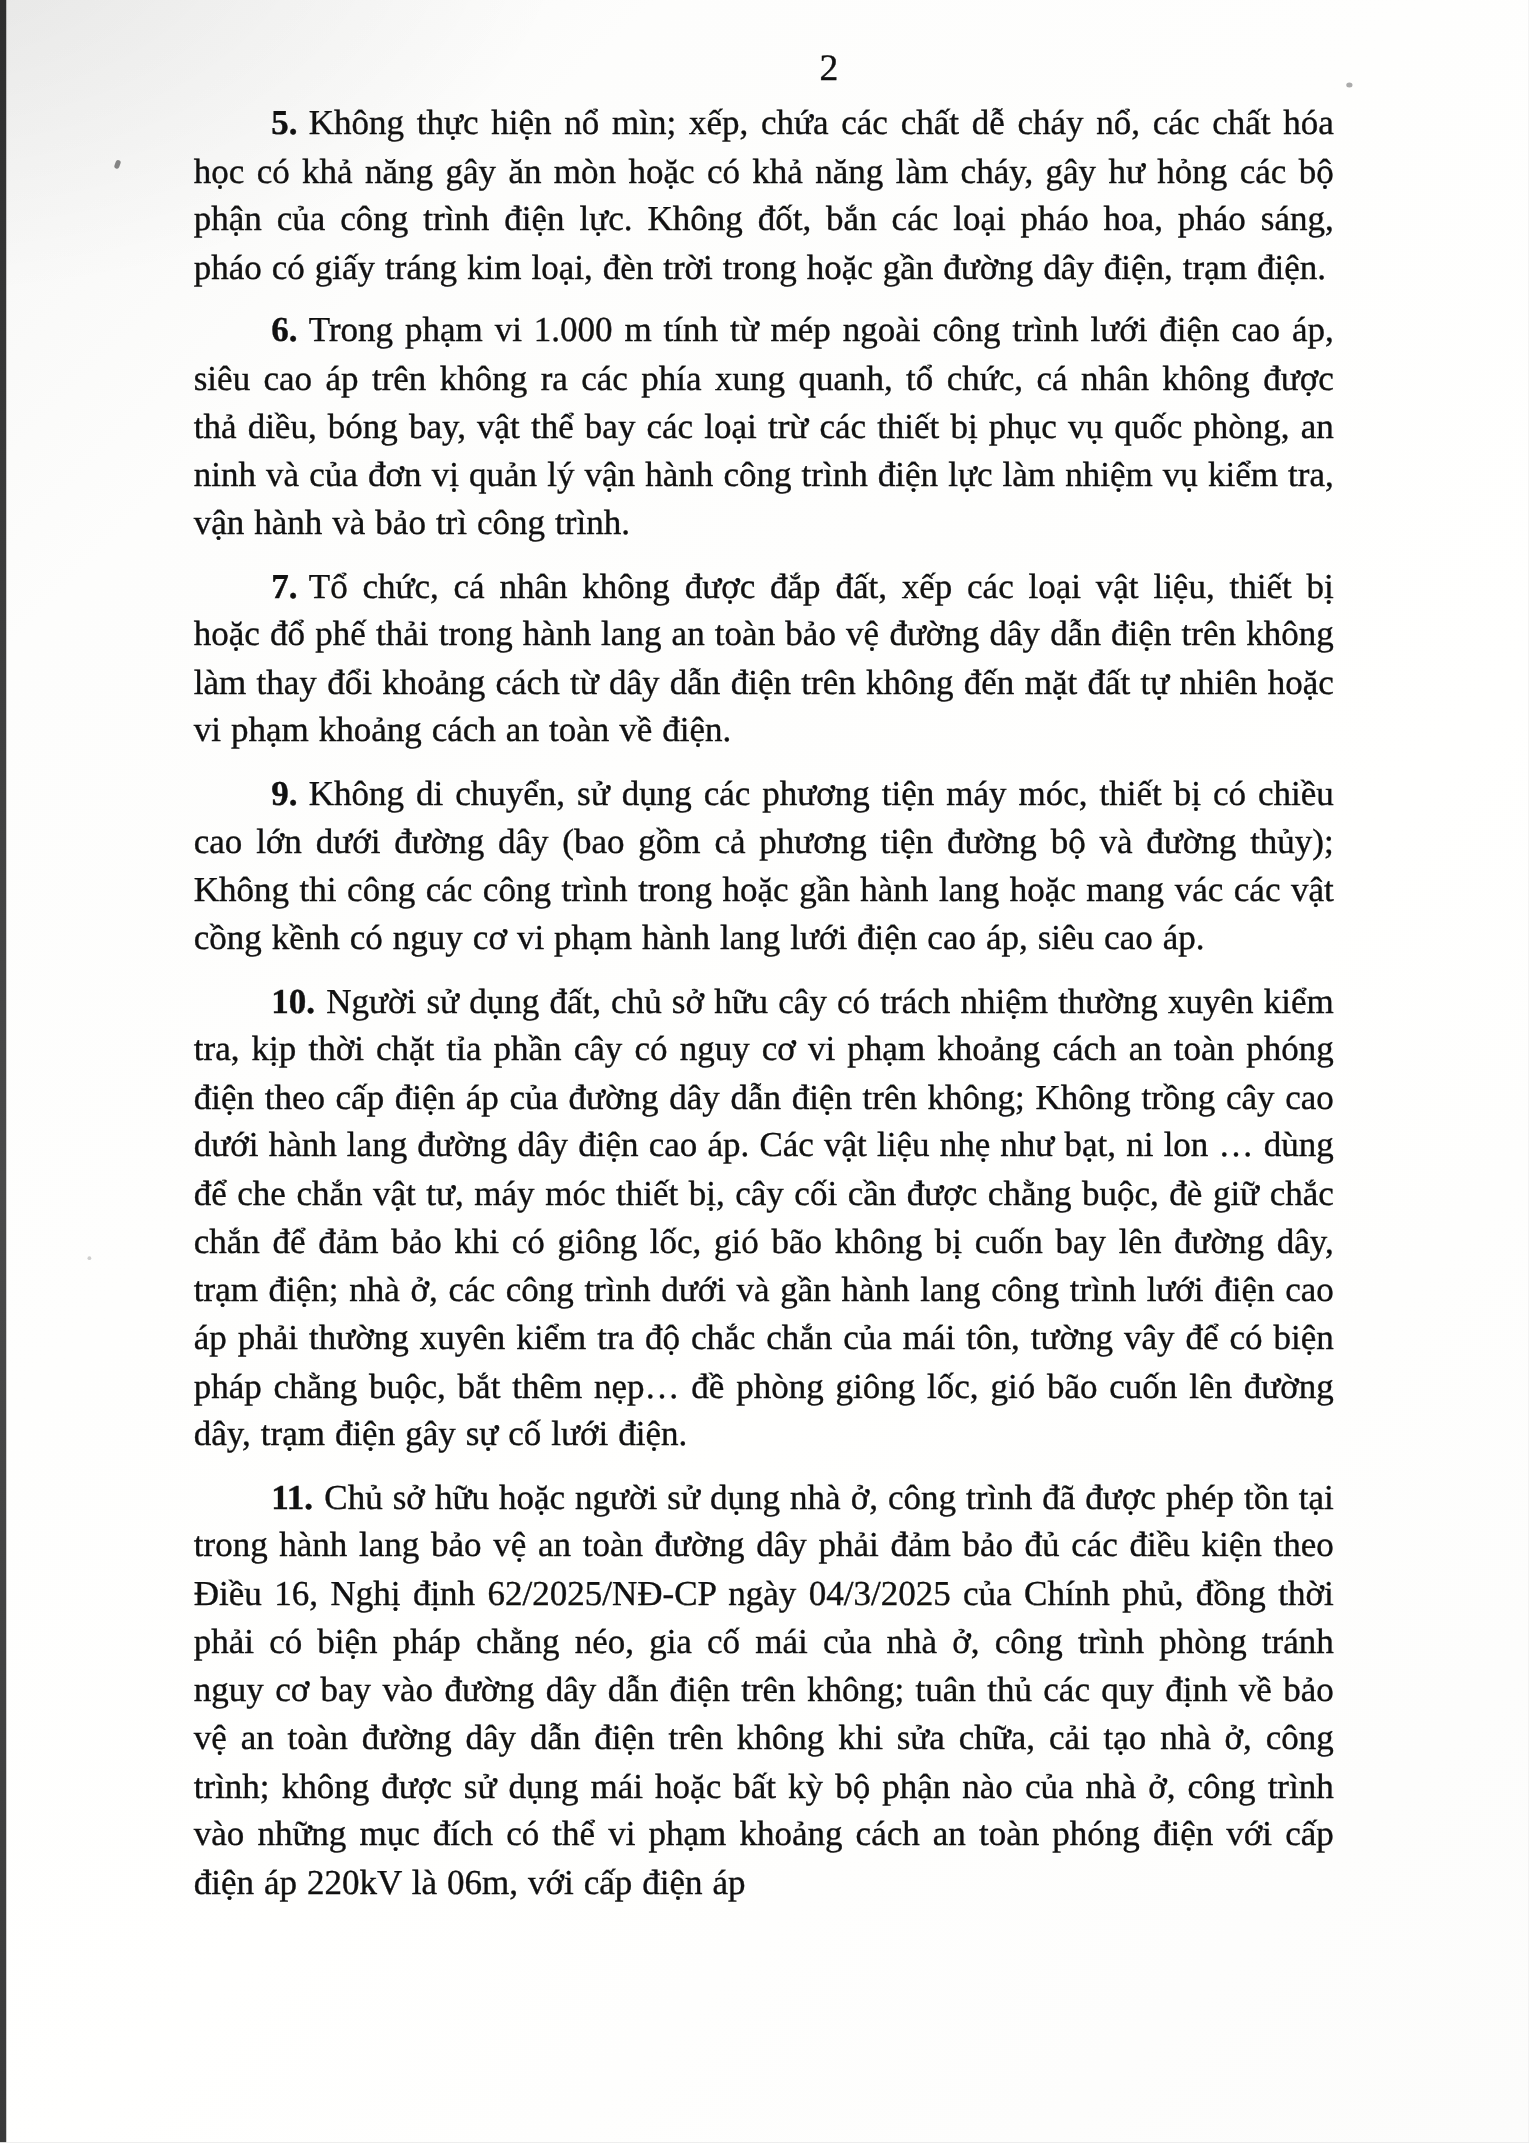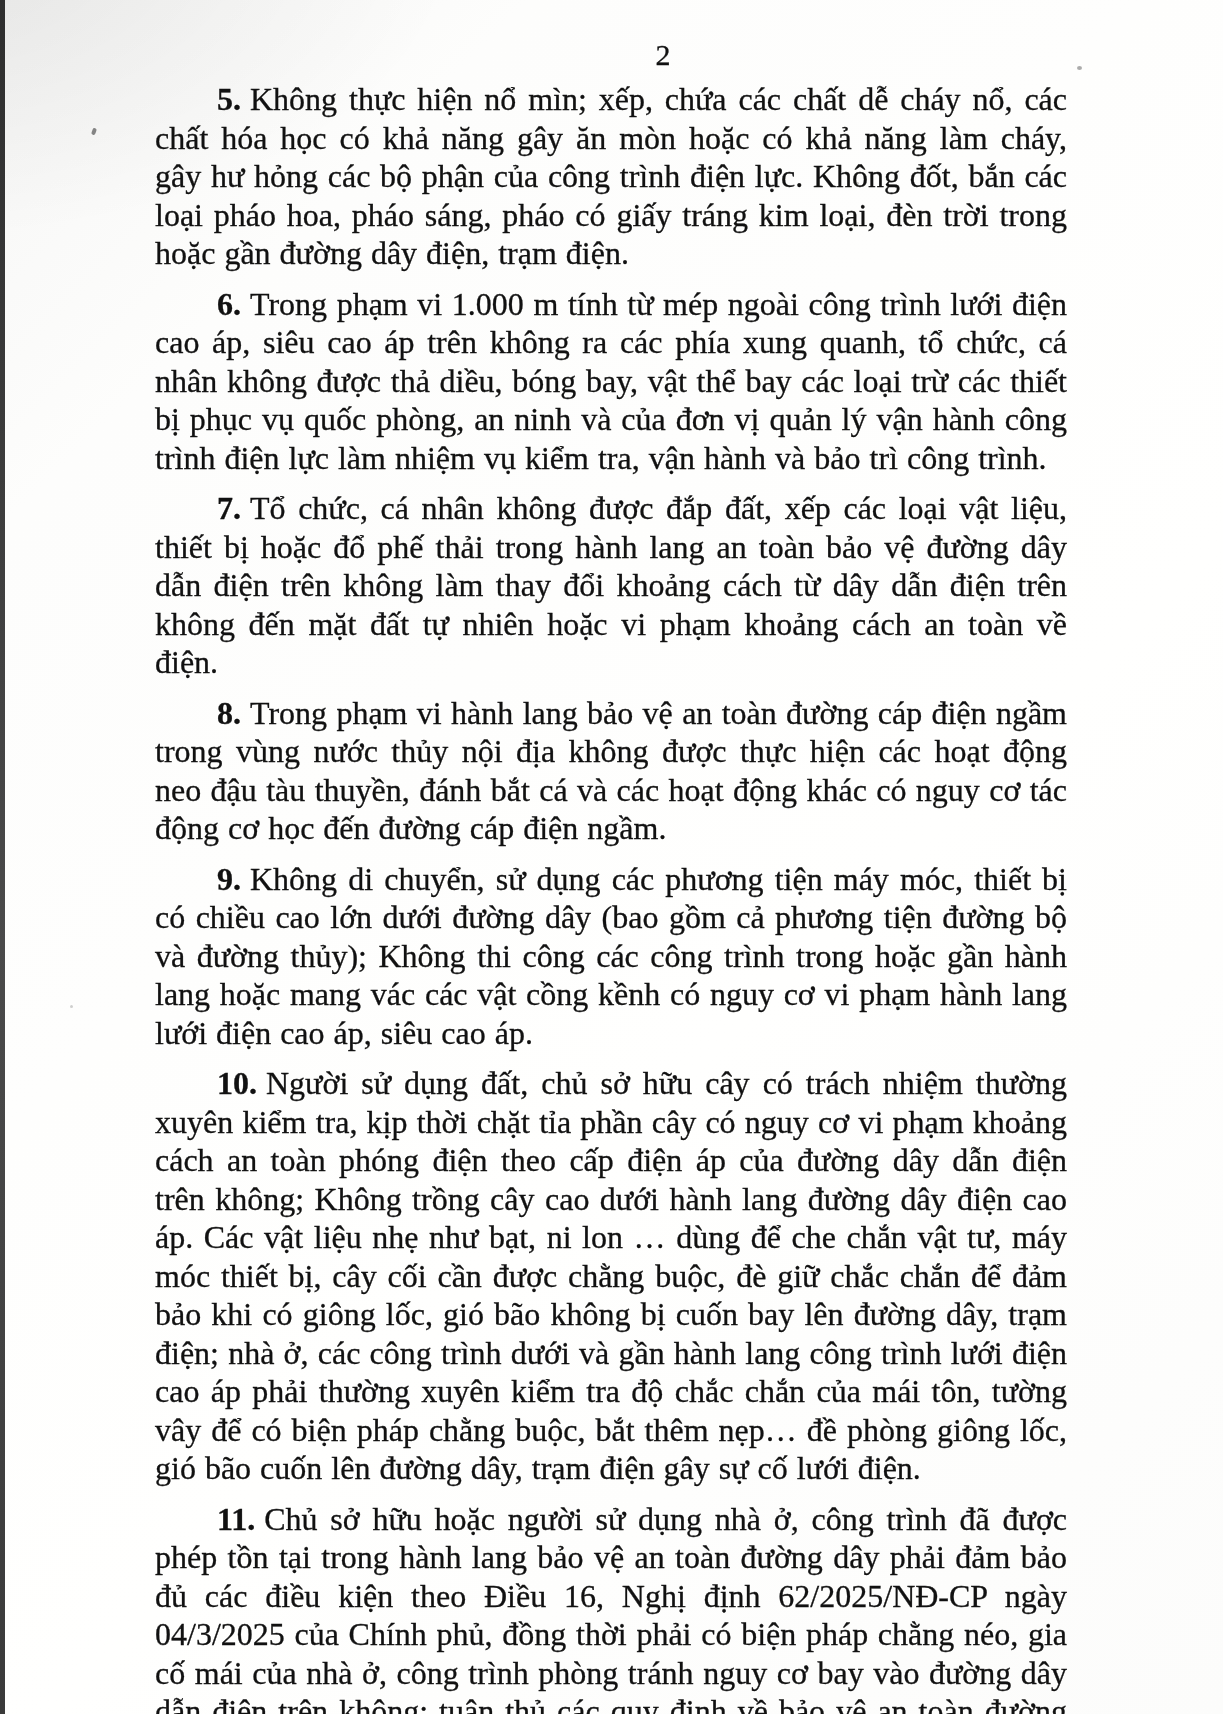--- a/index.html
+++ b/index.html
@@ -39,21 +39,21 @@
     -webkit-text-stroke: 0.3px #111;
   }
   .content {
     position: absolute;
     top: 80px;
     left: 155px;
     width: 912px;
   }
   .para {
     margin: 0 0 12px 0;
-    font-size: 32px;
+    font-size: 28px;
     line-height: 38.5px;
     text-align: justify;
     text-indent: 62px;
     -webkit-text-stroke: 0.3px #111;
     word-spacing: 1px;
   }
   .para-num {
     font-weight: bold;
     margin-right: 9px;
   }
@@ -79,21 +79,20 @@
 
   <div class="page-number">2</div>
 
   <div class="content">
     <p class="para"><b class="para-num">5.</b><span>Không thực hiện nổ mìn; xếp, chứa các chất dễ cháy nổ, các chất hóa học có khả năng gây ăn mòn hoặc có khả năng làm cháy, gây hư hỏng các bộ phận của công trình điện lực. Không đốt, bắn các loại pháo hoa, pháo sáng, pháo có giấy tráng kim loại, đèn trời trong hoặc gần đường dây điện, trạm điện.</span></p>
 
     <p class="para"><b class="para-num">6.</b><span>Trong phạm vi 1.000 m tính từ mép ngoài công trình lưới điện cao áp, siêu cao áp trên không ra các phía xung quanh, tổ chức, cá nhân không được thả diều, bóng bay, vật thể bay các loại trừ các thiết bị phục vụ quốc phòng, an ninh và của đơn vị quản lý vận hành công trình điện lực làm nhiệm vụ kiểm tra, vận hành và bảo trì công trình.</span></p>
 
     <p class="para"><b class="para-num">7.</b><span>Tổ chức, cá nhân không được đắp đất, xếp các loại vật liệu, thiết bị hoặc đổ phế thải trong hành lang an toàn bảo vệ đường dây dẫn điện trên không làm thay đổi khoảng cách từ dây dẫn điện trên không đến mặt đất tự nhiên hoặc vi phạm khoảng cách an toàn về điện.</span></p>
 
-    <p class="para"><b class="para-num">8.</b><span>Trong phạm vi hành lang bảo vệ an toàn đường cáp điện ngầm trong vùng nước thủy nội địa không được thực hiện các hoạt động neo đậu tàu thuyền, đánh bắt cá và các hoạt động khác có nguy cơ tác động cơ học đến đường cáp điện ngầm.</span></p>
 
     <p class="para"><b class="para-num">9.</b><span>Không di chuyển, sử dụng các phương tiện máy móc, thiết bị có chiều cao lớn dưới đường dây (bao gồm cả phương tiện đường bộ và đường thủy); Không thi công các công trình trong hoặc gần hành lang hoặc mang vác các vật cồng kềnh có nguy cơ vi phạm hành lang lưới điện cao áp, siêu cao áp.</span></p>
 
     <p class="para"><b class="para-num">10.</b><span>Người sử dụng đất, chủ sở hữu cây có trách nhiệm thường xuyên kiểm tra, kịp thời chặt tỉa phần cây có nguy cơ vi phạm khoảng cách an toàn phóng điện theo cấp điện áp của đường dây dẫn điện trên không; Không trồng cây cao dưới hành lang đường dây điện cao áp. Các vật liệu nhẹ như bạt, ni lon … dùng để che chắn vật tư, máy móc thiết bị, cây cối cần được chằng buộc, đè giữ chắc chắn để đảm bảo khi có giông lốc, gió bão không bị cuốn bay lên đường dây, trạm điện; nhà ở, các công trình dưới và gần hành lang công trình lưới điện cao áp phải thường xuyên kiểm tra độ chắc chắn của mái tôn, tường vây để có biện pháp chằng buộc, bắt thêm nẹp… đề phòng giông lốc, gió bão cuốn lên đường dây, trạm điện gây sự cố lưới điện.</span></p>
 
     <p class="para"><b class="para-num">11.</b><span>Chủ sở hữu hoặc người sử dụng nhà ở, công trình đã được phép tồn tại trong hành lang bảo vệ an toàn đường dây phải đảm bảo đủ các điều kiện theo Điều 16, Nghị định 62/2025/NĐ-CP ngày 04/3/2025 của Chính phủ, đồng thời phải có biện pháp chằng néo, gia cố mái của nhà ở, công trình phòng tránh nguy cơ bay vào đường dây dẫn điện trên không; tuân thủ các quy định về bảo vệ an toàn đường dây dẫn điện trên không khi sửa chữa, cải tạo nhà ở, công trình; không được sử dụng mái hoặc bất kỳ bộ phận nào của nhà ở, công trình vào những mục đích có thể vi phạm khoảng cách an toàn phóng điện với cấp điện áp 220kV là 06m, với cấp điện áp</span></p>
   </div>
 </div>
 
 </body></html>

